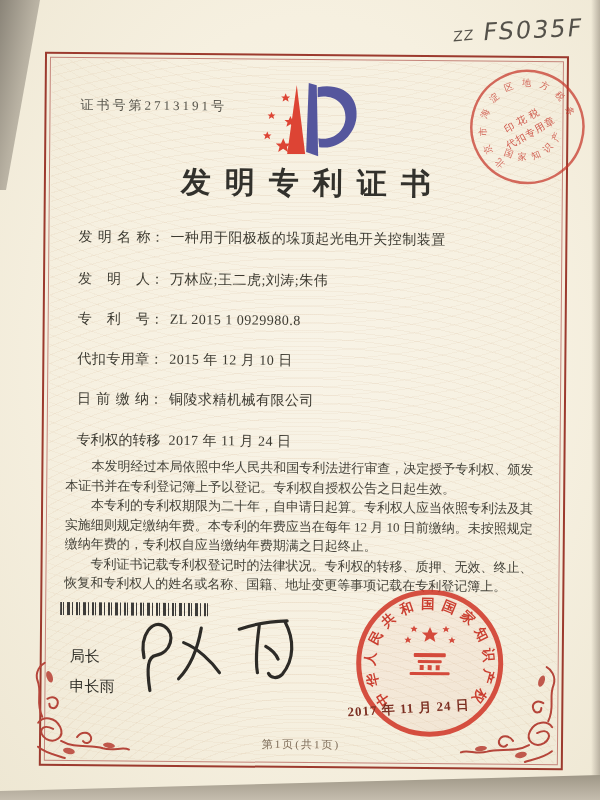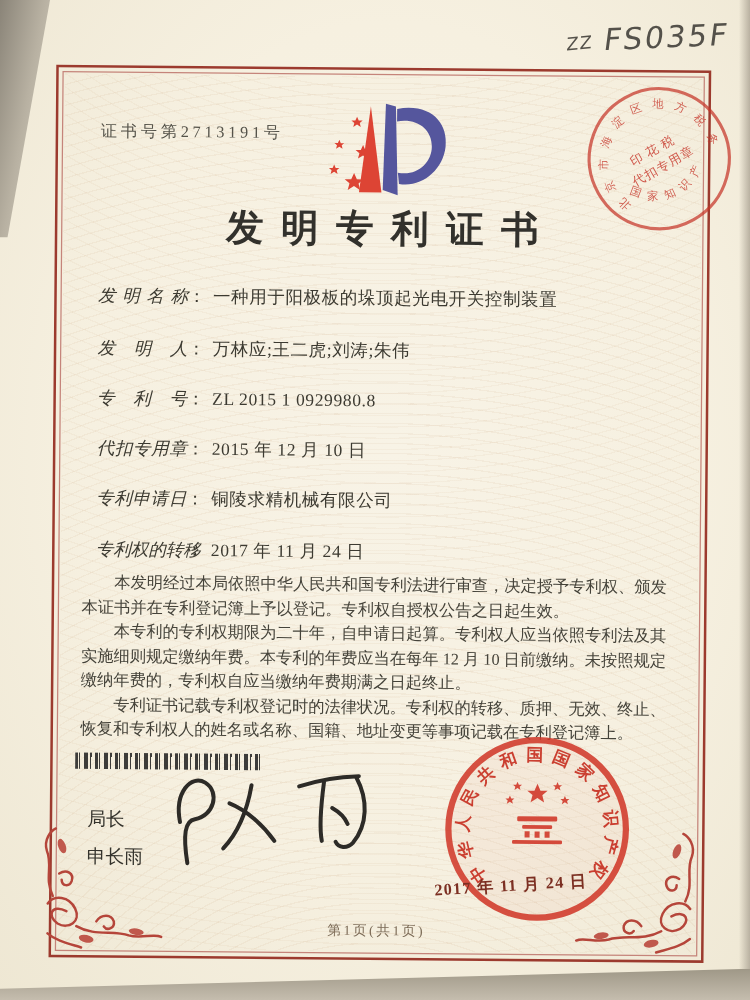--- a/index.html
+++ b/index.html
@@ -25,21 +25,21 @@
        repeating-radial-gradient(circle at 50% 130%, rgba(200,160,120,0.10) 0 1px, transparent 1px 8px),
        repeating-radial-gradient(circle at 50% -50%, rgba(200,160,120,0.08) 0 1px, transparent 1px 9px);}
 
   .certno{position:absolute;left:78px;top:98px;font-size:13px;letter-spacing:3px;color:#55534a;}
   .title{position:absolute;left:94px;top:163px;width:420px;text-align:center;
          font-size:30px;font-weight:600;color:#32312c;letter-spacing:14px;text-indent:14px;}
 
   .logo{position:absolute;left:252px;top:76px;}
 
   .frow{position:absolute;left:77px;font-size:14px;color:#3c3a31;white-space:nowrap;}
-  .flabel{display:inline-block;width:72px;text-align:justify;text-align-last:justify;vertical-align:baseline;font-style:italic;}
+  .flabel{display:inline-block;width:72px;text-align:justify;text-align-last:justify;vertical-align:baseline;}
   .fsep{margin-right:6px;}
   .fval{letter-spacing:0.5px;}
 
   .paras{position:absolute;left:66px;top:458px;width:468px;color:#45433a;}
   .paras p{margin:0;font-size:13px;line-height:19.5px;text-indent:2em;text-align:justify;}
 
   .barcode{position:absolute;left:62px;top:604px;width:150px;height:13px;opacity:.85;
     background:repeating-linear-gradient(90deg,#1d1d1d 0 2px,transparent 2px 3px,#1d1d1d 3px 4px,
       transparent 4px 7px,#1d1d1d 7px 10px,transparent 10px 12px,#1d1d1d 12px 13px,transparent 13px 16px);}
   .director{position:absolute;left:72px;top:643px;font-size:15px;color:#34332c;line-height:30px;}
@@ -100,21 +100,21 @@
     <div class="frow" style="top:272px">
       <span class="flabel">发明人</span><span class="fsep">：</span><span class="fval">万林应;王二虎;刘涛;朱伟</span>
     </div>
     <div class="frow" style="top:312px">
       <span class="flabel">专利号</span><span class="fsep">：</span><span class="fval">ZL 2015 1 0929980.8</span>
     </div>
     <div class="frow" style="top:352px">
       <span class="flabel">代扣专用章</span><span class="fsep">：</span><span class="fval">2015 年 12 月 10 日</span>
     </div>
     <div class="frow" style="top:392px">
-      <span class="flabel">专利申请日</span><span class="fsep">：</span><span class="fval">铜陵求精机械有限公司</span>
+      <span class="flabel">日前缴纳</span><span class="fsep">：</span><span class="fval">铜陵求精机械有限公司</span>
     </div>
     <div class="frow" style="top:433px">
       <span class="flabel">专利权的转移</span><span class="fsep">：</span><span class="fval">2017 年 11 月 24 日</span>
     </div>
 
     <div class="paras">
       <p>本发明经过本局依照中华人民共和国专利法进行审查，决定授予专利权、颁发本证书并在专利登记簿上予以登记。专利权自授权公告之日起生效。</p>
       <p>本专利的专利权期限为二十年，自申请日起算。专利权人应当依照专利法及其实施细则规定缴纳年费。本专利的年费应当在每年 12 月 10 日前缴纳。未按照规定缴纳年费的，专利权自应当缴纳年费期满之日起终止。</p>
       <p>专利证书记载专利权登记时的法律状况。专利权的转移、质押、无效、终止、恢复和专利权人的姓名或名称、国籍、地址变更等事项记载在专利登记簿上。</p>
     </div>

